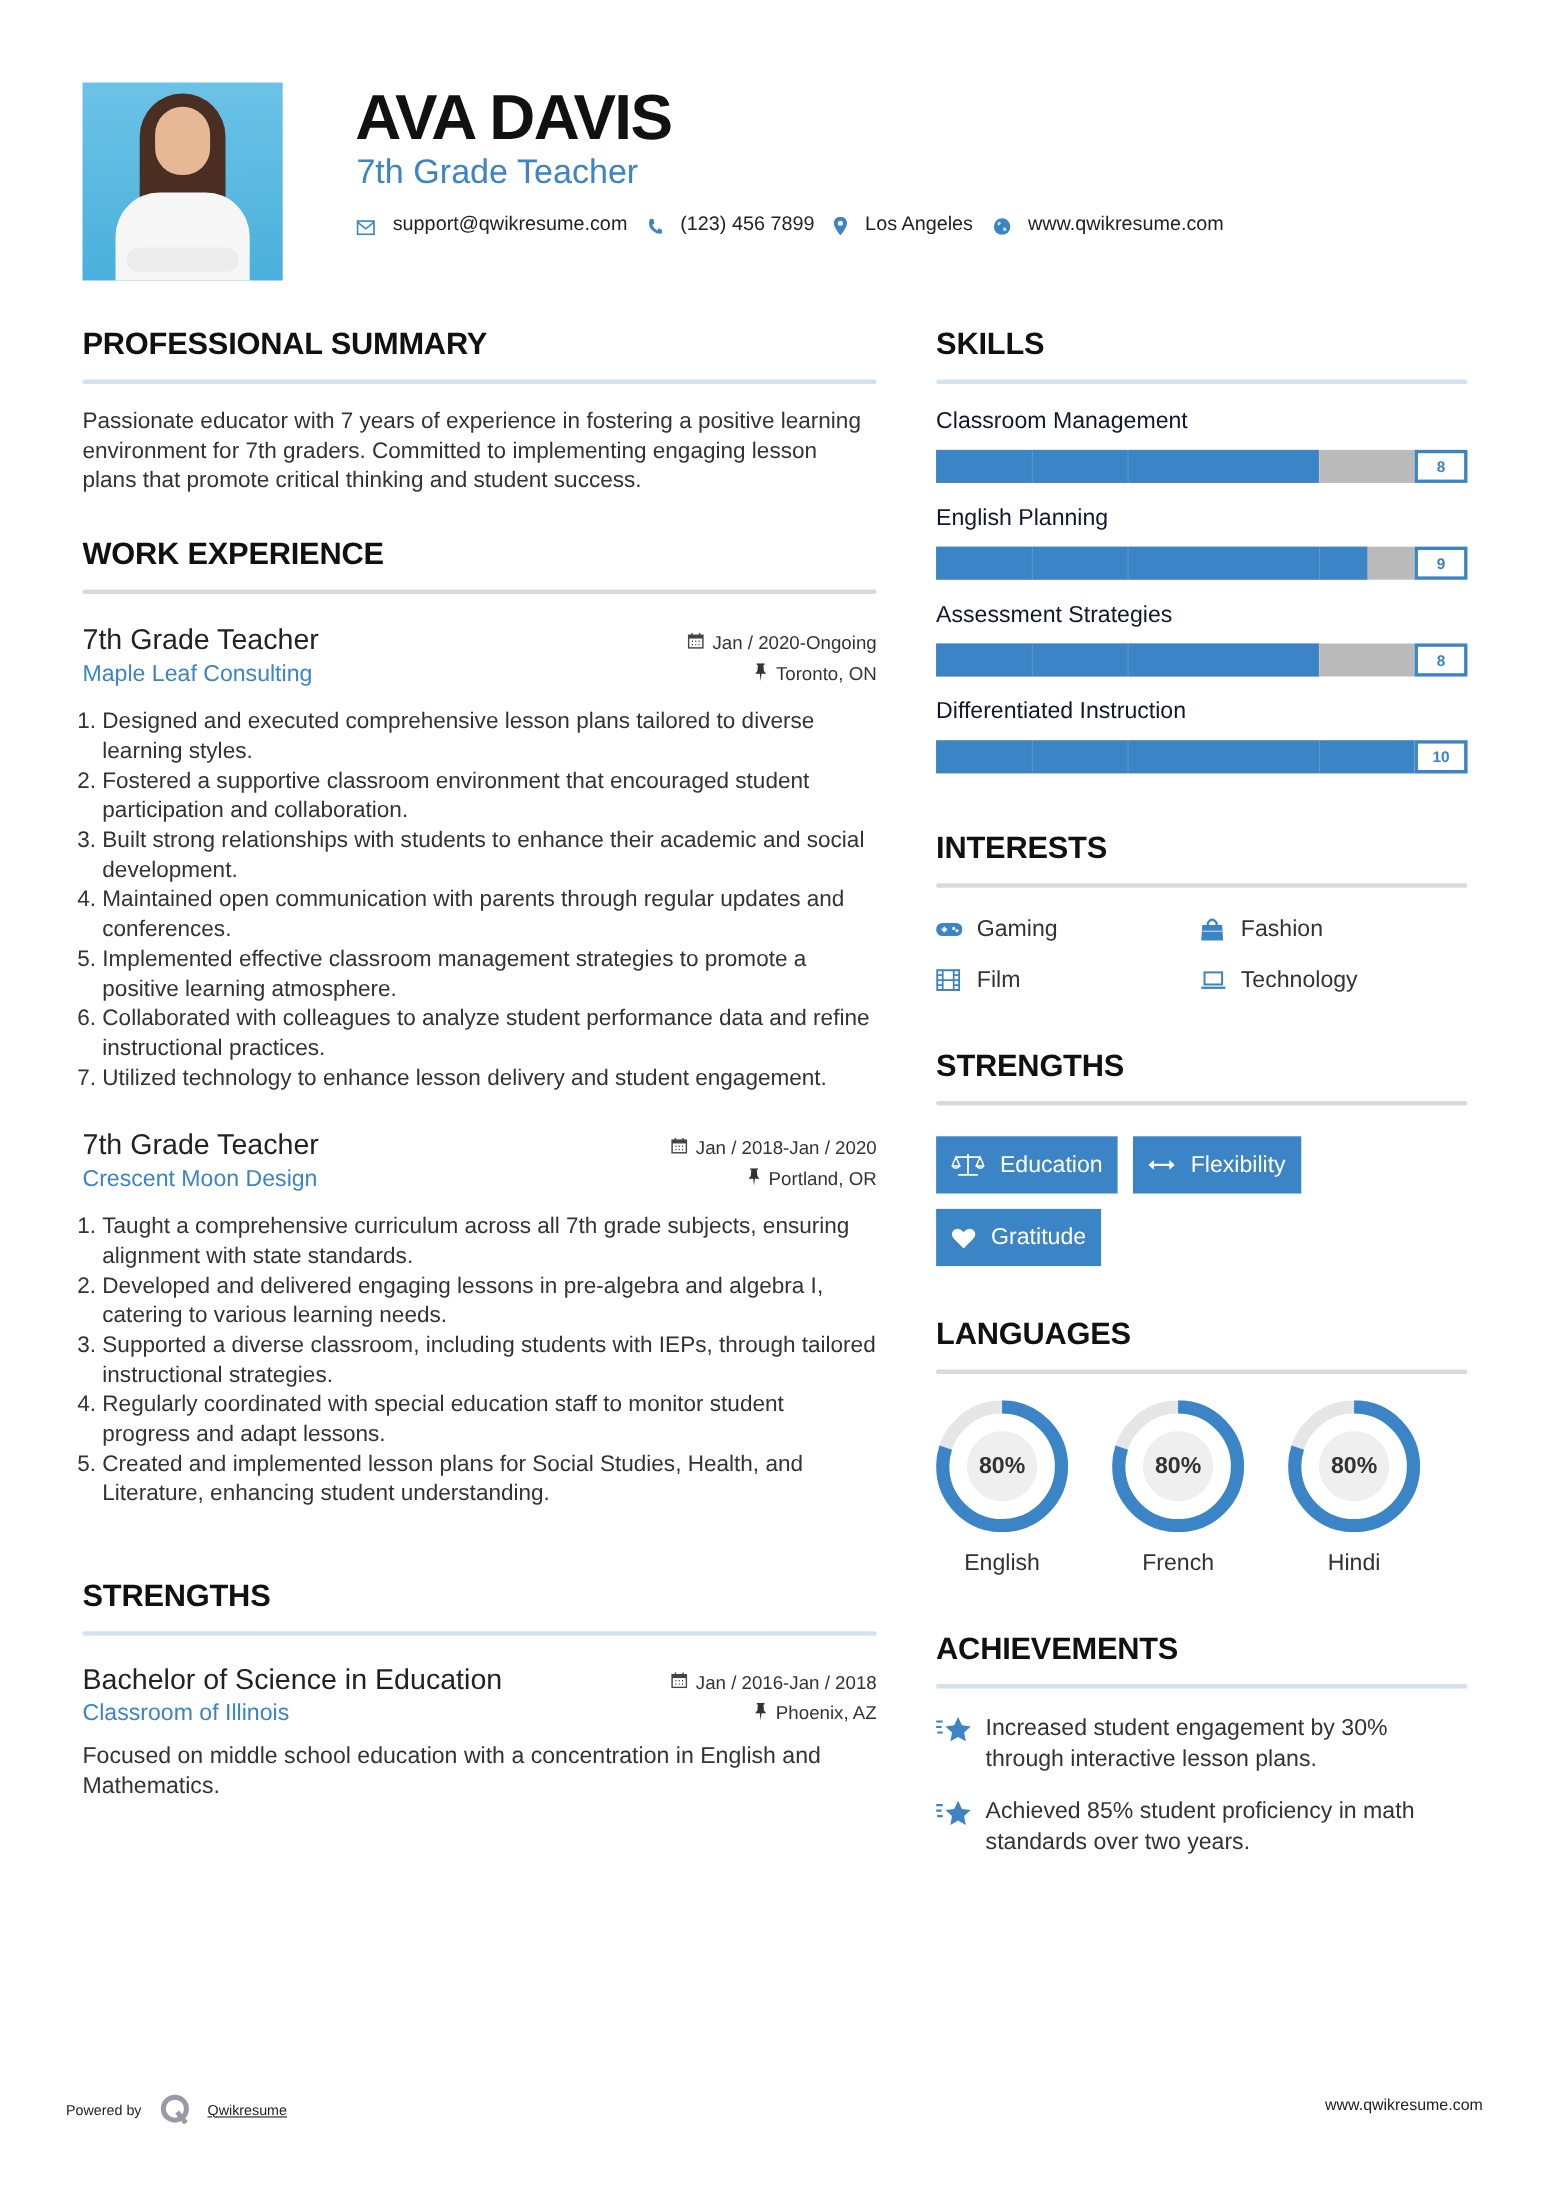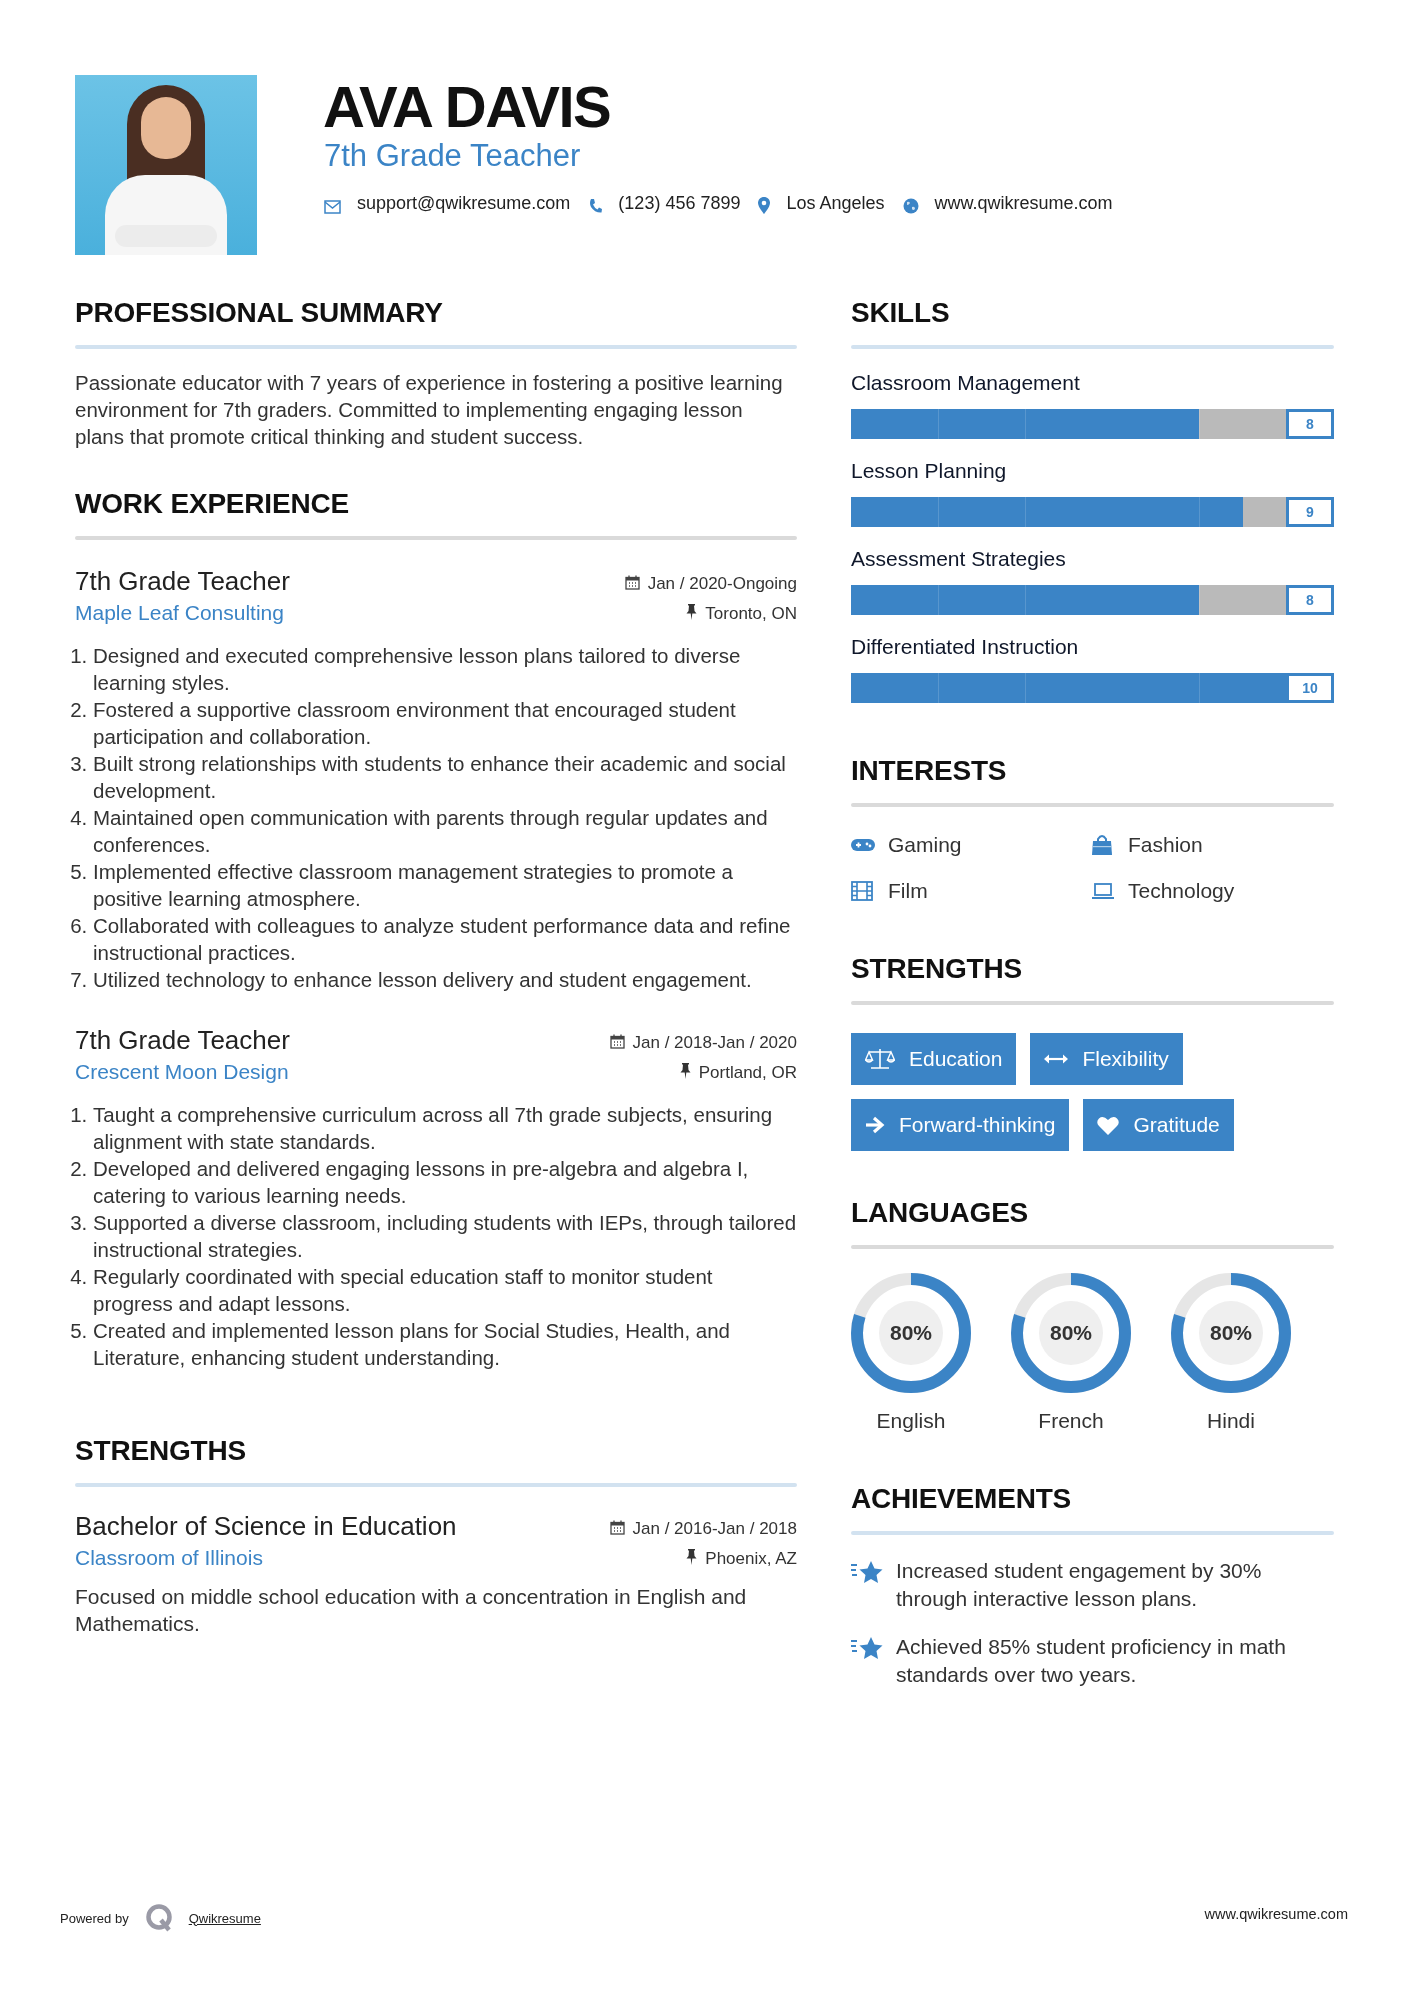--- a/index.html
+++ b/index.html
@@ -248,21 +248,21 @@
           <div class="skill-bar">
             <div class="skill-fill" style="width: 348px;"></div>
             <div class="skill-seg" style="left: 87px;"></div>
             <div class="skill-seg" style="left: 174px;"></div>
             <div class="skill-seg" style="left: 348px;"></div>
             <div class="skill-seg" style="left: 435px;"></div>
             <div class="skill-badge">8</div>
           </div>
         </div>
         <div class="skill">
-          <div class="skill-label">Lesson Planning</div>
+          <div class="skill-label">English Planning</div>
           <div class="skill-bar">
             <div class="skill-fill" style="width: 391.5px;"></div>
             <div class="skill-seg" style="left: 87px;"></div>
             <div class="skill-seg" style="left: 174px;"></div>
             <div class="skill-seg" style="left: 348px;"></div>
             <div class="skill-seg" style="left: 435px;"></div>
             <div class="skill-badge">9</div>
           </div>
         </div>
         <div class="skill">
@@ -354,29 +354,20 @@
         <span class="si">
           <svg width="24" height="12" viewBox="0 0 24 12">
               <path d="M3 6h18" stroke="#fff" stroke-width="2.2"></path>
               <path d="M0 6 L5 1.5 V10.5Z M24 6 L19 1.5 V10.5Z" fill="#fff"></path>
             </svg>
         </span>
         <span>Flexibility</span>
       </span>
       <span class="strength">
         <span class="si">
-          <svg width="20" height="18" viewBox="0 0 20 18">
-              <path d="M1 9h14" stroke="#fff" stroke-width="3.2"></path>
-              <path d="M9 2 L17 9 L9 16" stroke="#fff" stroke-width="3.2" fill="none"></path>
-            </svg>
-        </span>
-        <span>Forward-thinking</span>
-      </span>
-      <span class="strength">
-        <span class="si">
           <svg width="22" height="19" viewBox="0 0 22 19">
               <path d="M11 19 L2 10 Q-1.5 6 2 2.5 Q6 -1 11 4 Q16 -1 20 2.5 Q23.5 6 20 10 Z" fill="#fff"></path>
             </svg>
         </span>
         <span>Gratitude</span>
       </span>
     </div>
   </section>
 
   <section style="margin-top:44px;">

